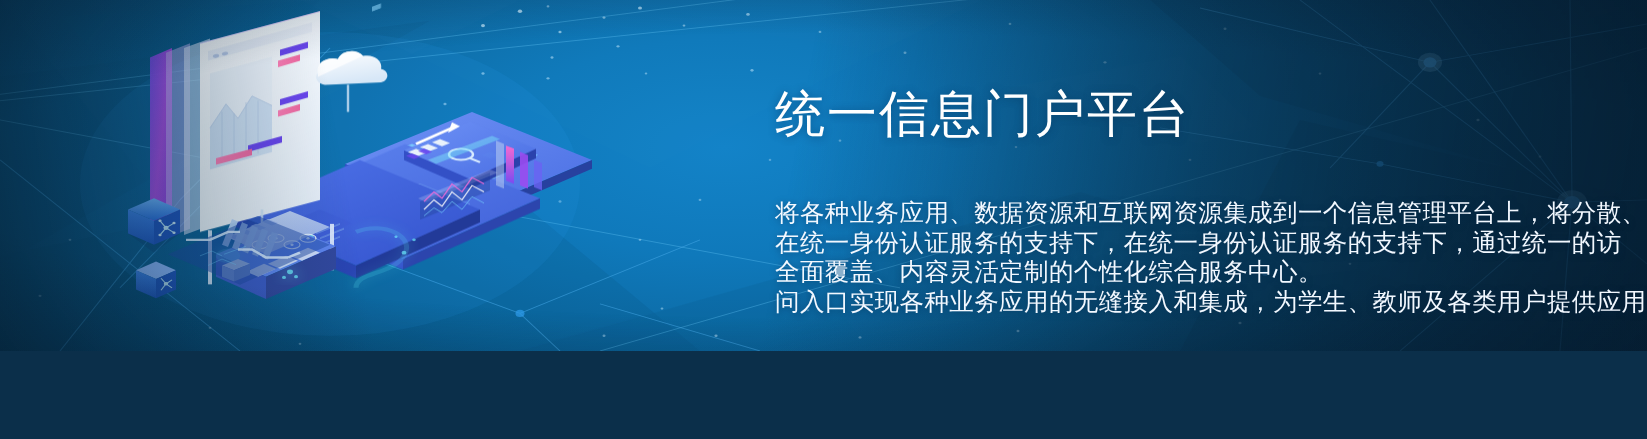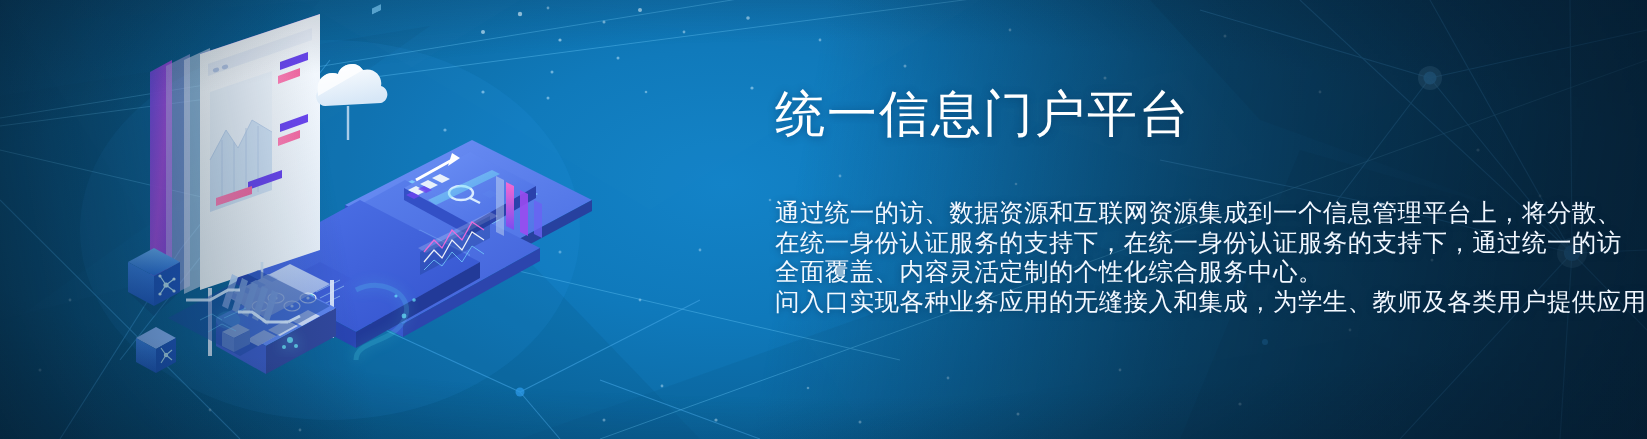--- a/index.html
+++ b/index.html
@@ -1,19 +1,19 @@
 <!DOCTYPE html>
 <html><head>
 <meta charset="utf-8">
 <style>
   html,body{margin:0;padding:0;background:#0b2f4a;}
   *{box-sizing:border-box;}
   .banner{
     position:relative;
-    width:1647px;height:439px;
+    width:1647px;height:351px;
     overflow:hidden;
     font-family:"Liberation Sans","DejaVu Sans",sans-serif;
     background:
       radial-gradient(62% 140% at 44% 42%, #1383c8 0%, #0f79bb 22%, #0c679f 45%, #0a527f 66%, #093f63 82%, #072f4c 100%);
   }
   
   .vignette-right{
     position:absolute;inset:0;
     background:linear-gradient(100deg, rgba(6,35,56,0) 48%, rgba(7,36,58,.55) 72%, rgba(6,30,50,.88) 100%);
     pointer-events:none;
@@ -522,20 +522,20 @@
     </g>
   </svg>
 
   <div class="vignette-left"></div>
   <div class="vignette-right"></div>
   <div class="vignette-edges"></div>
 
   <div class="copy">
     <h1 class="title">统一信息门户平台</h1>
     <p class="desc">
-      <span class="desc-line">通过统一的访、数据资源和互联网资源集成到一个信息管理平台上，将分散、</span>
+      <span class="desc-line">将各种业务应用、数据资源和互联网资源集成到一个信息管理平台上，将分散、</span>
       <span class="desc-line">在统一身份认证服务的支持下，在统一身份认证服务的支持下，通过统一的访</span>
       <span class="desc-line">全面覆盖、内容灵活定制的个性化综合服务中心。</span>
       <span class="desc-line">问入口实现各种业务应用的无缝接入和集成，为学生、教师及各类用户提供应用</span>
     </p>
   </div>
 
 </div>
 
 </body></html>

